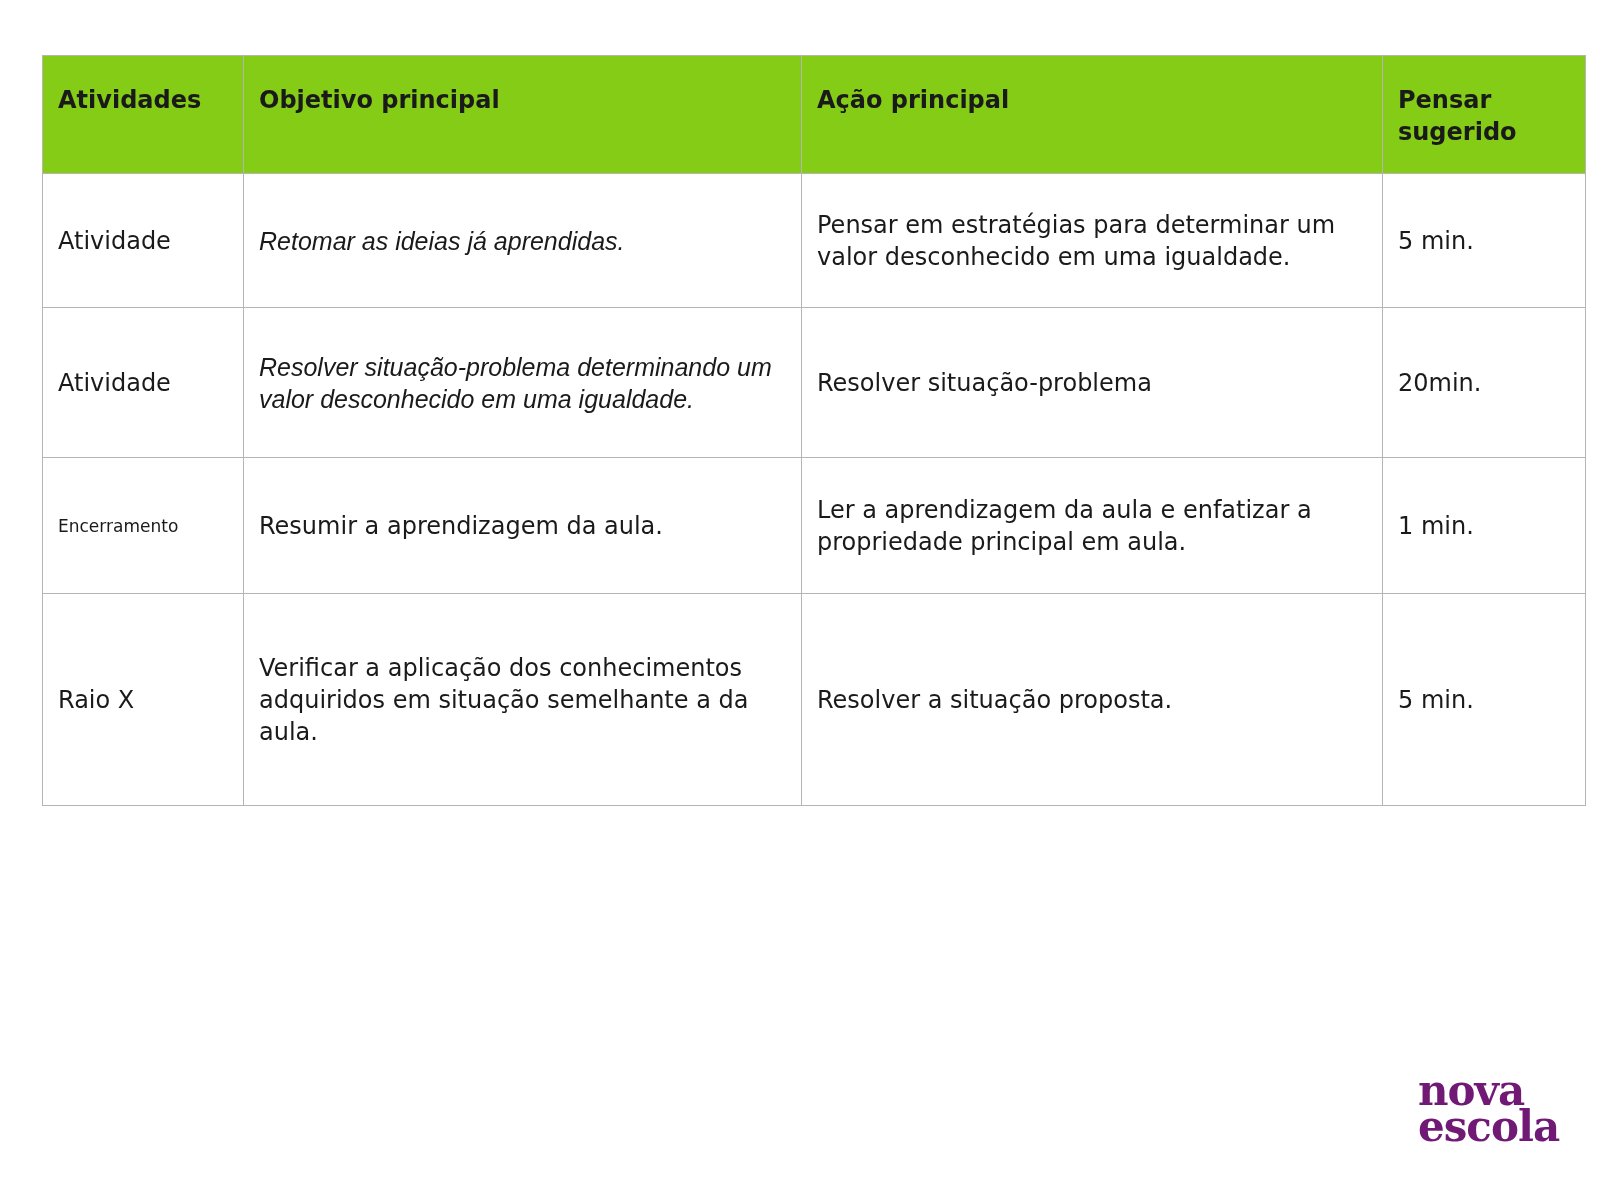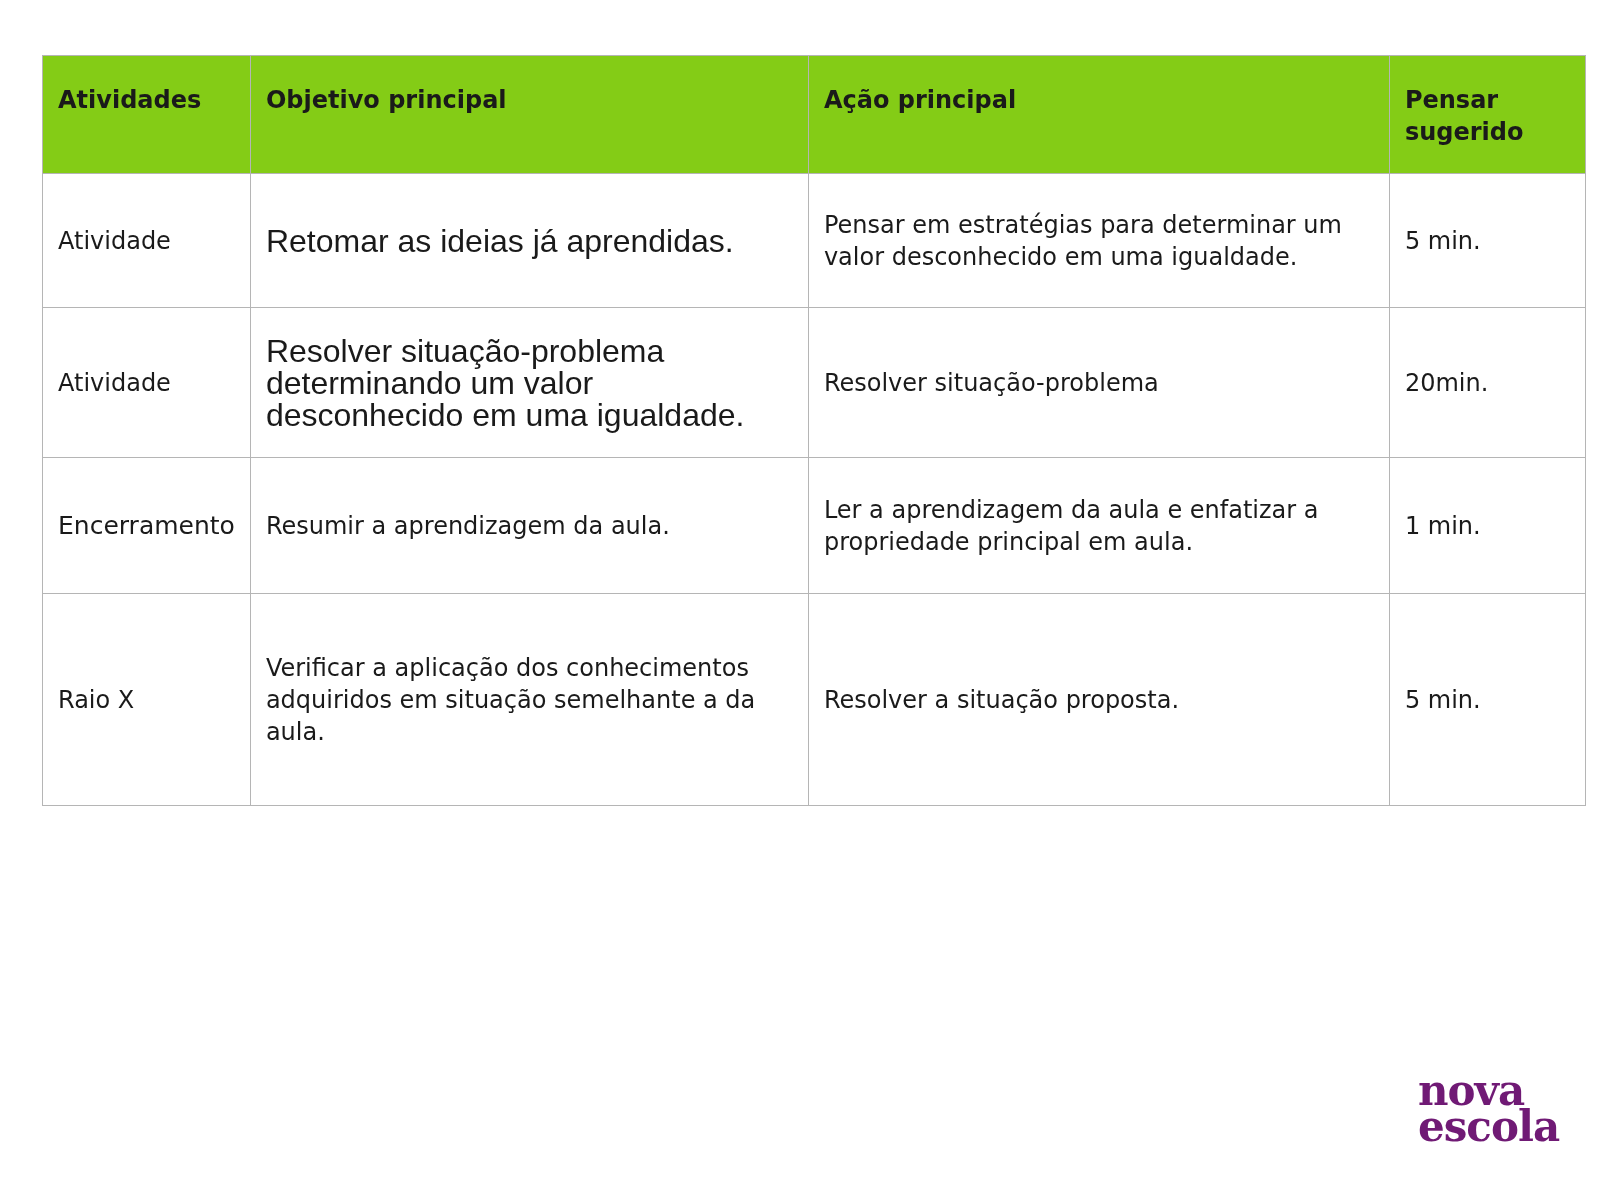--- a/index.html
+++ b/index.html
@@ -1,21 +1,21 @@
 <!DOCTYPE html>
 <html><head>
 <meta charset="utf-8">
 <style>
   html, body { margin:0; padding:0; background:#ffffff; }
   body { width:1600px; height:1200px; position:relative; font-family:"DejaVu Sans", sans-serif; color:#1a1a1a; }
   table { position:absolute; left:42px; top:55px; border-collapse:collapse; width:1544px; }
   td, th { border:1.5px solid #b5b5b5; padding:0 15px; font-size:24px; line-height:32px; vertical-align:middle; text-align:left; }
   th { background:#84cc16; font-weight:bold; vertical-align:top; padding-top:28px; }
-  .arial { font-family:"Liberation Sans", sans-serif; font-size:32px; }
-  .small { font-size:25px; }
+  .arial { font-family:"Liberation Sans", sans-serif; font-size:25px;font-style:italic; }
+  .small { font-size:17px; }
   .logo { position:absolute; left:1418px; top:1073px; font-family:"DejaVu Serif", serif; font-weight:bold; color:#701a75; font-size:42px; line-height:36px; letter-spacing:-1px; }
 </style>
 </head>
 <body>
 
 <table>
   <tbody>
       <tr style="height:118px">
     <th style="width:170px">Atividades</th>
     <th style="width:527px">Objetivo principal</th>

